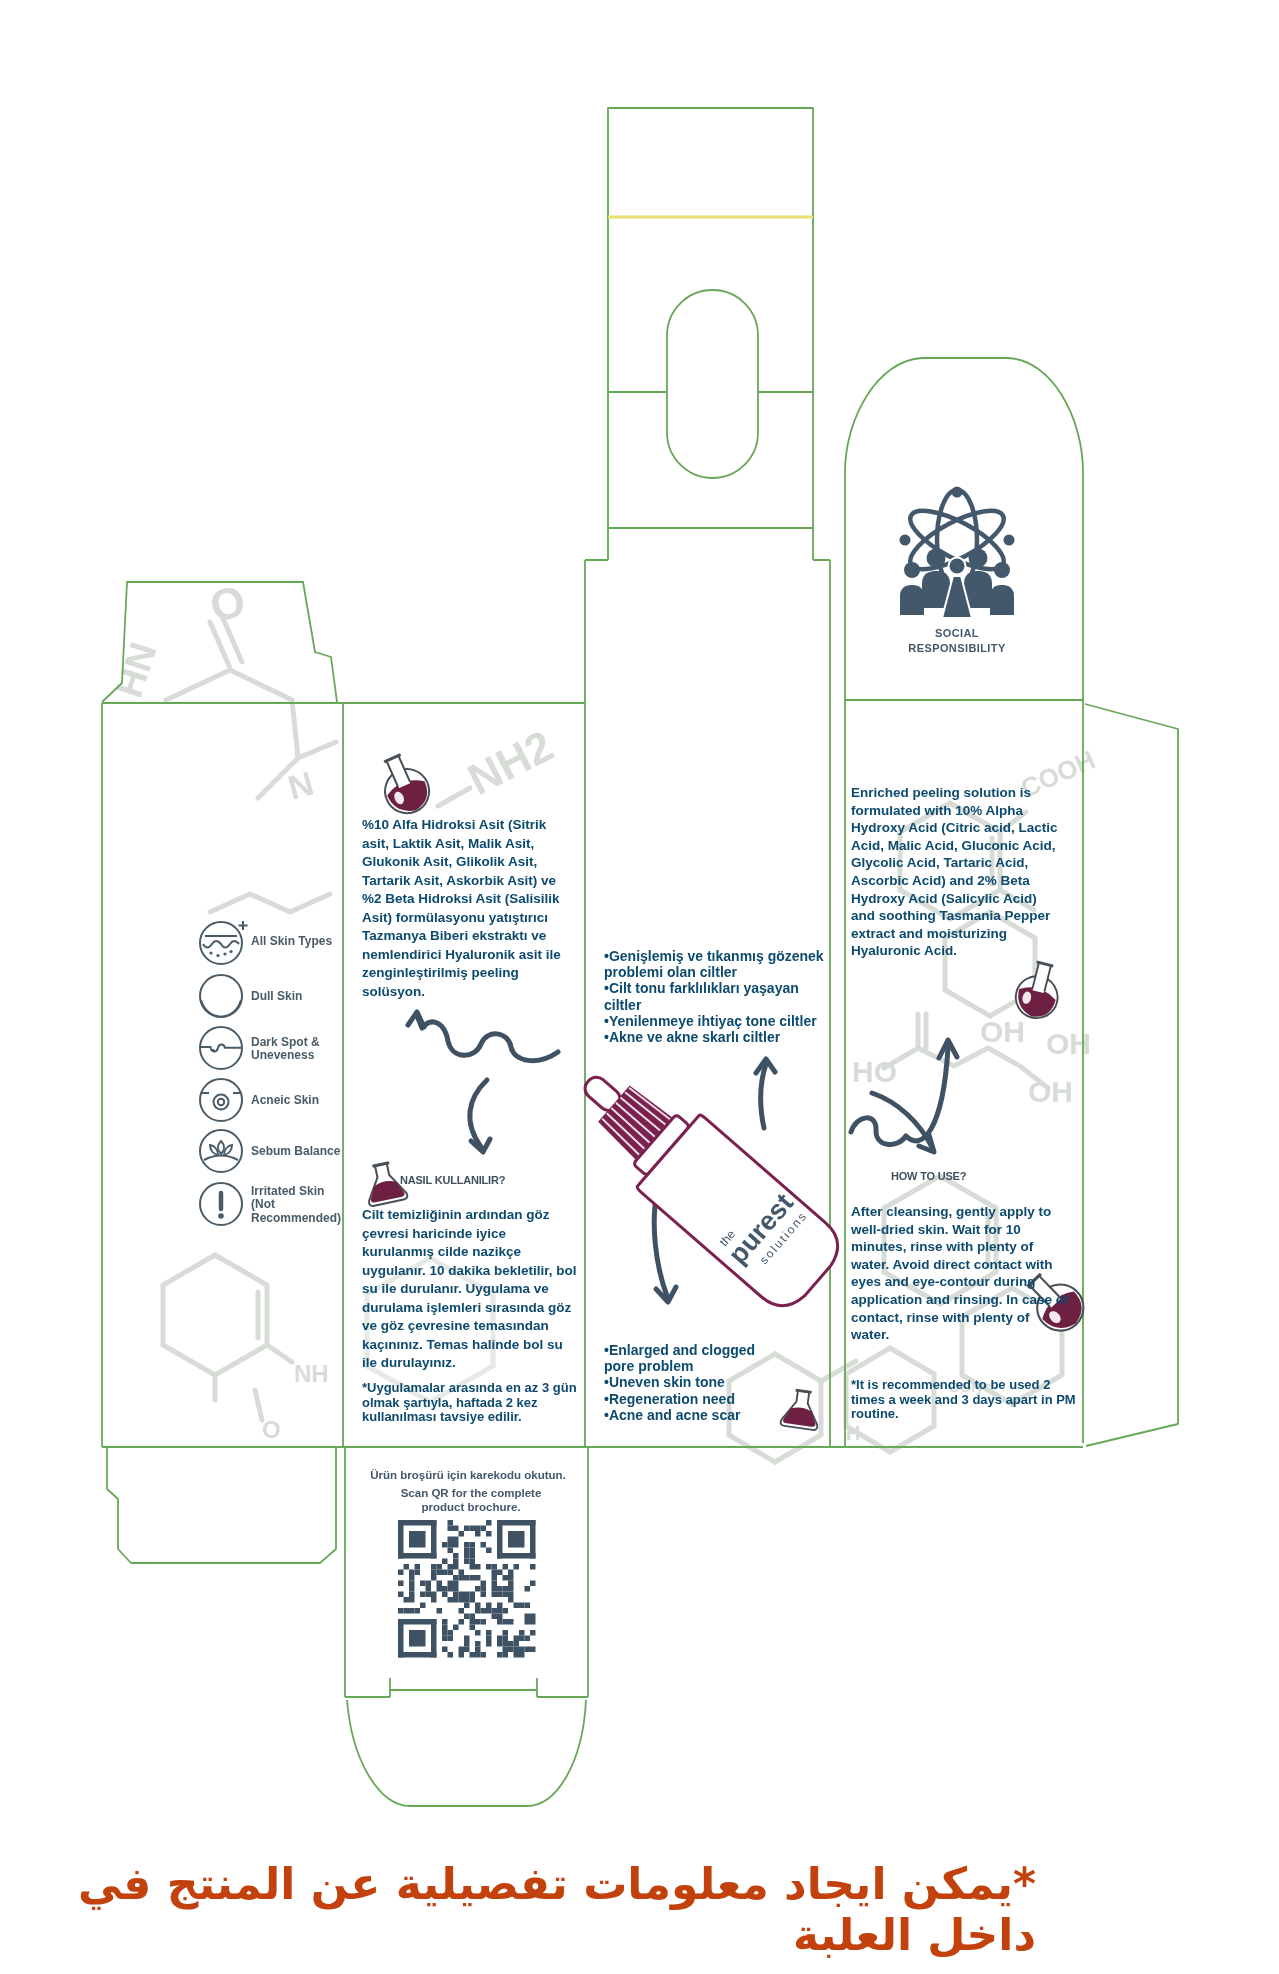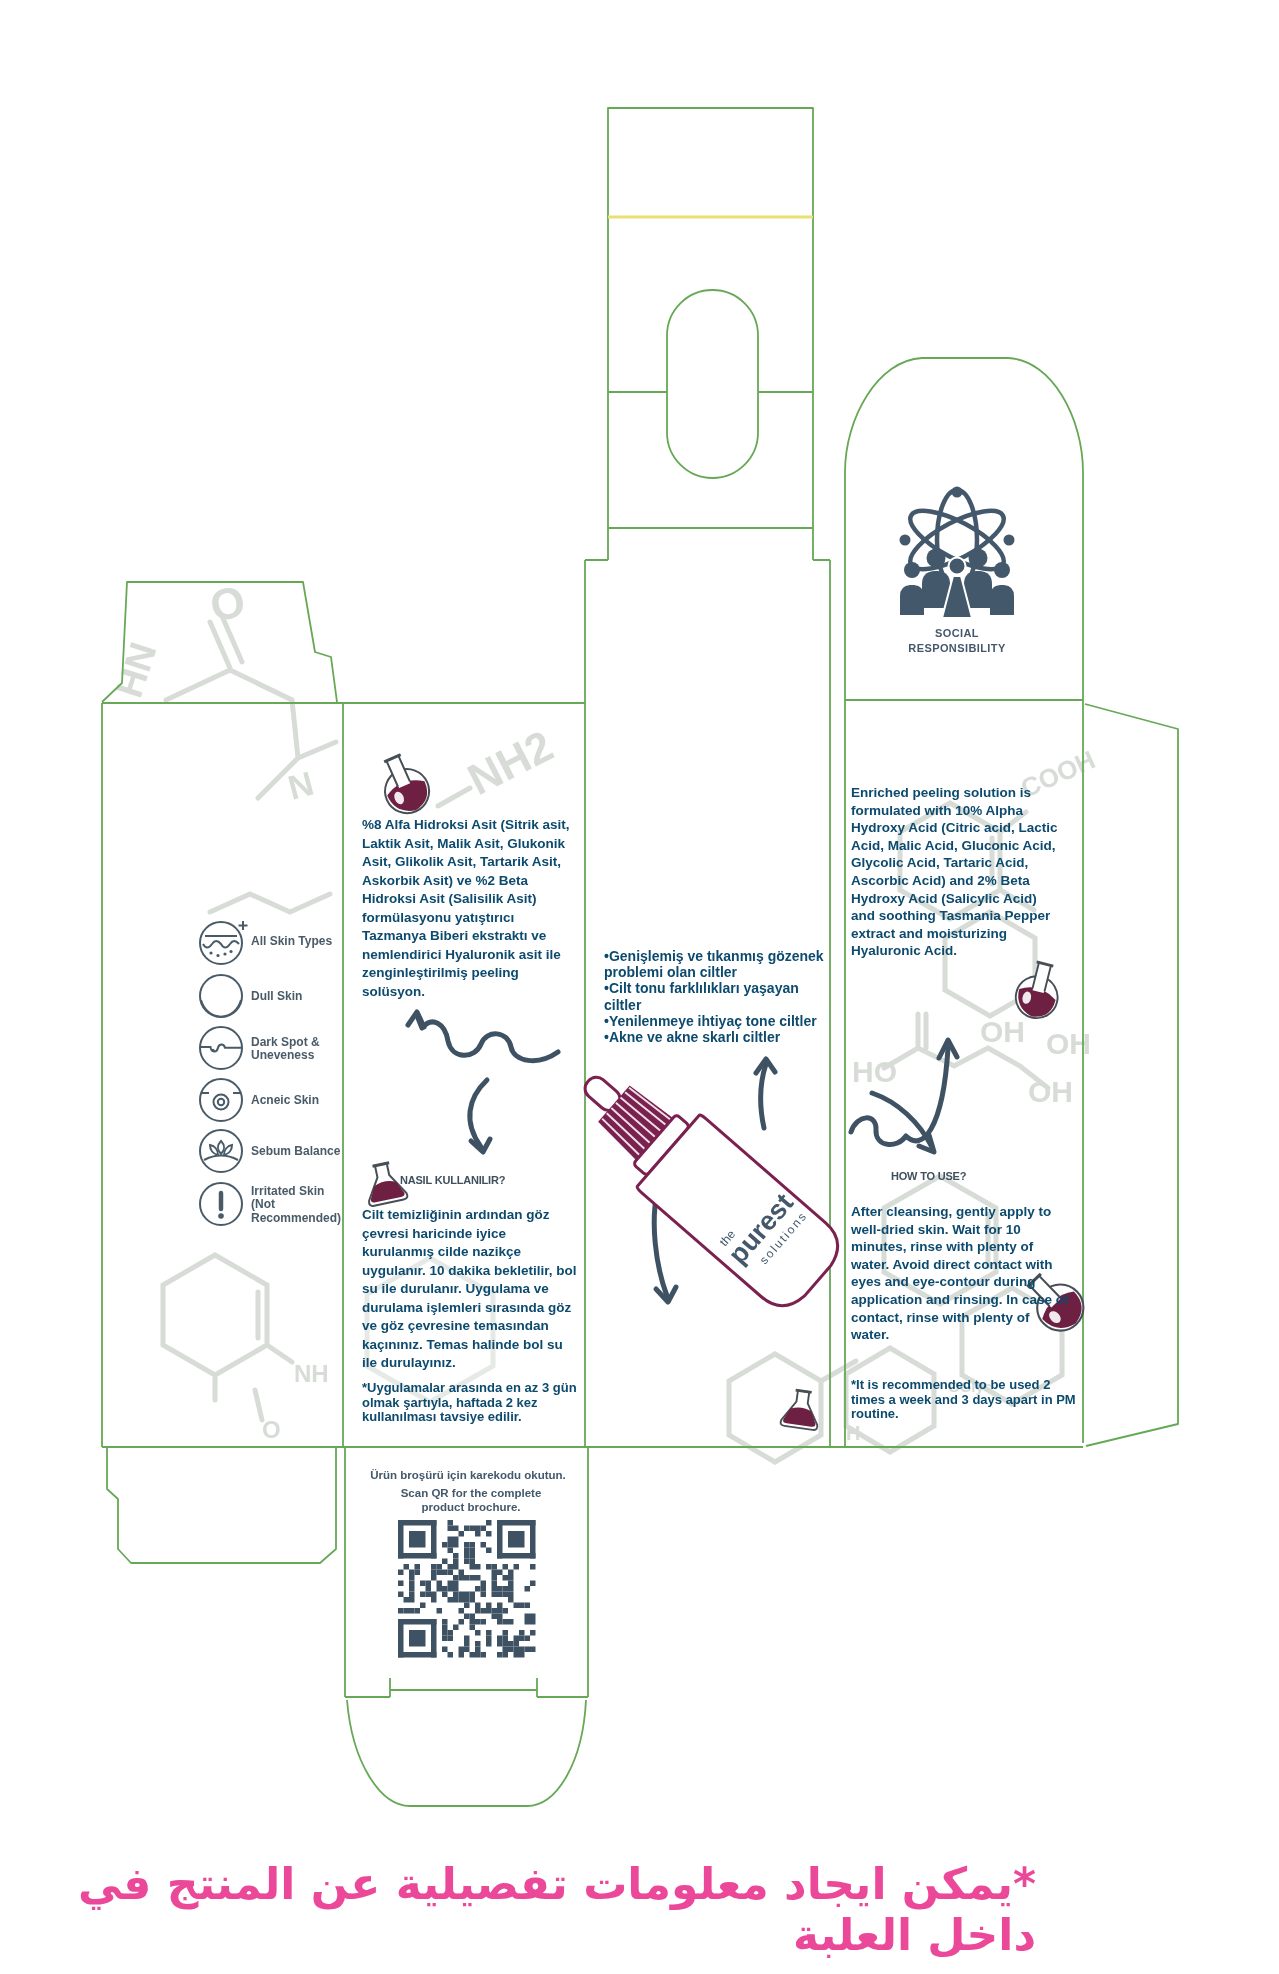--- a/index.html
+++ b/index.html
@@ -11,21 +11,21 @@
   .body-en{font-size:13.5px;line-height:17.6px;}
   .bullets{font-size:14px;line-height:16.2px;}
   .foot{font-size:13px;line-height:14.6px;}
   .h-title{font-size:11px;font-weight:800;letter-spacing:-0.2px;color:#3e4f5d;}
   .qr-cap{font-size:11.5px;text-align:center;line-height:14px;color:#44586c;}
   .social-cap{font-size:11px;letter-spacing:.4px;line-height:15px;text-align:center;color:#44586c;font-weight:700;}
   .skin-row{position:absolute;display:flex;align-items:center;gap:2px;width:170px;}
   .skin-label{font-size:12px;line-height:13.5px;font-weight:700;color:#4a5b68;width:112px;}
   .skin-note{display:block;font-size:12px;font-weight:700;color:#4a5b68;}
   .arabic{position:absolute;left:0;top:1858px;width:1036px;direction:rtl;text-align:right;
-          font-family:"DejaVu Sans",sans-serif;font-size:44px;font-weight:700;color:#ec4899;}
+          font-family:"DejaVu Sans",sans-serif;font-size:44px;font-weight:700;color:#c2410c;}
   .chem{fill:#d7dcd7;font-weight:bold;font-family:"Liberation Sans",sans-serif;}
   .bottle-txt{fill:#44586c;font-family:"Liberation Sans",sans-serif;}
 </style>
 </head>
 <body>
 
 <div class="canvas">
 
 <svg class="art" width="1279" height="1974" viewBox="0 0 1279 1974">
 
@@ -454,31 +454,37 @@
       <span class="skin-note">(Not Recommended)</span>
     </div>
   </div>
 </div>
 
 <div class="txt social-cap" style="left:877px;top:626px;width:160px;">
   <div>SOCIAL</div>
   <div>RESPONSIBILITY</div>
 </div>
 
-<div class="txt body-tr" style="left:362px;top:816px;width:208px;">%8 Alfa Hidroksi Asit (Sitrik asit, Laktik Asit, Malik Asit, Glukonik Asit, Glikolik Asit, Tartarik Asit, Askorbik Asit) ve %2 Beta Hidroksi Asit (Salisilik Asit) formülasyonu yatıştırıcı Tazmanya Biberi ekstraktı ve nemlendirici Hyaluronik asit ile zenginleştirilmiş peeling solüsyon.</div>
+<div class="txt body-tr" style="left:362px;top:816px;width:208px;">%10 Alfa Hidroksi Asit (Sitrik asit, Laktik Asit, Malik Asit, Glukonik Asit, Glikolik Asit, Tartarik Asit, Askorbik Asit) ve %2 Beta Hidroksi Asit (Salisilik Asit) formülasyonu yatıştırıcı Tazmanya Biberi ekstraktı ve nemlendirici Hyaluronik asit ile zenginleştirilmiş peeling solüsyon.</div>
 <div class="txt h-title" style="left:400px;top:1174px;">NASIL KULLANILIR?</div>
 <div class="txt body-tr" style="left:362px;top:1206px;width:216px;">Cilt temizliğinin ardından göz çevresi haricinde iyice kurulanmış cilde nazikçe uygulanır. 10 dakika bekletilir, bol su ile durulanır. Uygulama ve durulama işlemleri sırasında göz ve göz çevresine temasından kaçınınız. Temas halinde bol su ile durulayınız.</div>
 <div class="txt foot" style="left:362px;top:1381px;width:220px;">*Uygulamalar arasında en az 3 gün olmak şartıyla, haftada 2 kez kullanılması tavsiye edilir.</div>
 
 <div class="txt bullets" style="left:604px;top:948px;width:232px;">
   <div>•Genişlemiş ve tıkanmış gözenek problemi olan ciltler</div>
   <div>•Cilt tonu farklılıkları yaşayan ciltler</div>
   <div>•Yenilenmeye ihtiyaç tone ciltler</div>
   <div>•Akne ve akne skarlı ciltler</div>
 </div>
+<div class="txt bullets" style="left:604px;top:1342px;width:185px;">
+  <div>•Enlarged and clogged pore problem</div>
+  <div>•Uneven skin tone</div>
+  <div>•Regeneration need</div>
+  <div>•Acne and acne scar</div>
+</div>
 
 <div class="txt body-en" style="left:851px;top:784px;width:210px;">Enriched peeling solution is formulated with 10% Alpha Hydroxy Acid (Citric acid, Lactic Acid, Malic Acid, Gluconic Acid, Glycolic Acid, Tartaric Acid, Ascorbic Acid) and 2% Beta Hydroxy Acid (Salicylic Acid) and soothing Tasmania Pepper extract and moisturizing Hyaluronic Acid.</div>
 <div class="txt h-title" style="left:891px;top:1170px;">HOW TO USE?</div>
 <div class="txt body-en" style="left:851px;top:1203px;width:218px;">After cleansing, gently apply to well-dried skin. Wait for 10 minutes, rinse with plenty of water. Avoid direct contact with eyes and eye-contour during application and rinsing. In case of contact, rinse with plenty of water.</div>
 <div class="txt foot" style="left:851px;top:1378px;width:228px;">*It is recommended to be used 2 times a week and 3 days apart in PM routine.</div>
 
 <div class="txt qr-cap" style="left:352px;top:1468px;width:232px;">Ürün broşürü için karekodu okutun.</div>
 <div class="txt qr-cap" style="left:396px;top:1486px;width:150px;">Scan QR for the complete product brochure.</div>
 
 <div class="arabic">*يمكن ايجاد معلومات تفصيلية عن المنتج في داخل العلبة</div>

